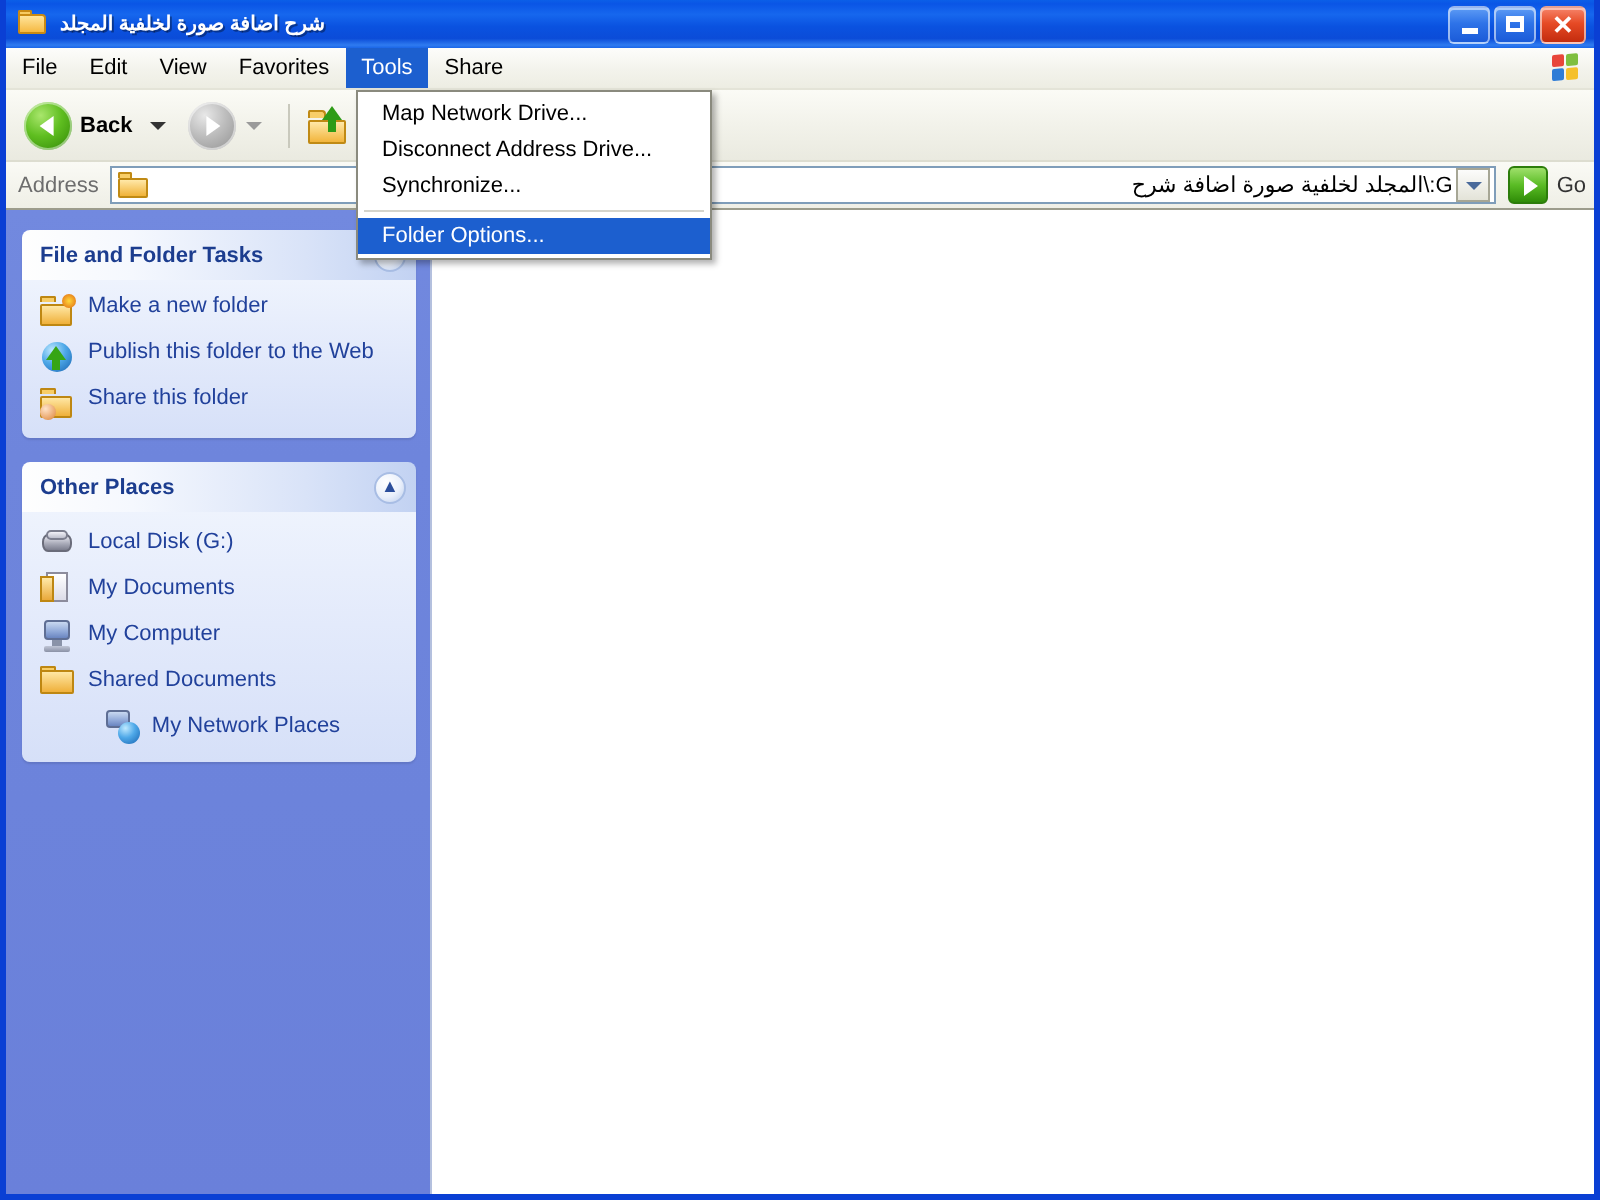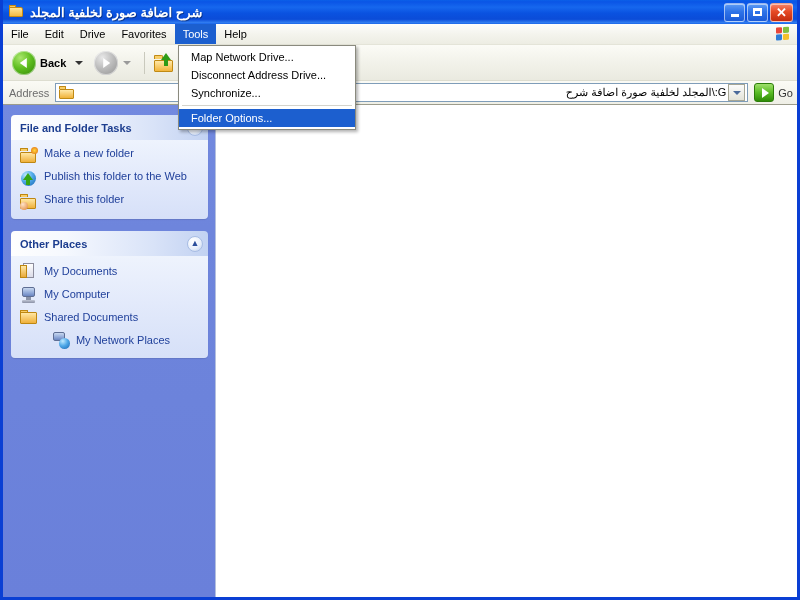--- a/index.html
+++ b/index.html
@@ -33,21 +33,21 @@
     position: absolute; left: 2px; top: 3px; width: 14px; height: 10px;
     background: linear-gradient(to bottom, #FFE49A, #F5B942);
     border: 1px solid #C98A14; border-radius: 1px 2px 1px 1px;
   }
   #titlebar .tb-icon .f2 {
     position: absolute; left: 2px; top: 1px; width: 7px; height: 3px;
     background: #F7CB63; border: 1px solid #C98A14; border-bottom: 0;
     border-radius: 1px 1px 0 0;
   }
   #title-text {
-    color: #fff; font-size: 13px; font-weight: bold;
+    color: #fff; font-size: 10px; font-weight: bold;
     margin-left: 5px; direction: rtl; white-space: nowrap;
     text-shadow: 1px 1px 0 rgba(0,0,0,.35);
     letter-spacing: .2px;
   }
   #win-buttons { margin-left: auto; display: flex; gap: 2px; align-items: center; padding-right: 2px; }
   .winbtn {
     width: 21px; height: 19px; border-radius: 3px;
     display: flex; align-items: center; justify-content: center;
     border: 1px solid rgba(255,255,255,.55);
     box-shadow: inset 0 1px 0 rgba(255,255,255,.5);
@@ -282,24 +282,24 @@
       </div>
       <div class="winbtn close">
         <span class="g-close">✕</span>
       </div>
     </div>
   </div>
 
   <div id="menubar">
     <div class="menu-item">File</div>
     <div class="menu-item">Edit</div>
-    <div class="menu-item">Drive</div>
+    <div class="menu-item">View</div>
     <div class="menu-item">Favorites</div>
     <div class="menu-item active">Tools</div>
-    <div class="menu-item">Help</div>
+    <div class="menu-item">Share</div>
     <div id="win-flag">
       <div class="flagbox">
           <i class="q1"></i>
           <i class="q2"></i>
           <i class="q3"></i>
           <i class="q4"></i>
         </div>
     </div>
   </div>
 
@@ -389,20 +389,27 @@
 
       <div class="panel">
         <div class="panel-head">
           <span class="ptitle">Other Places</span>
           <span class="chev">
             <span>▲</span>
           </span>
         </div>
         <div class="panel-body">
           <div class="place-row">
+            <span class="task-ico ic-disk">
+              <i class="d1"></i>
+                <i class="d2"></i>
+            </span>
+            <span class="task-label">Local Disk (G:)</span>
+          </div>
+          <div class="place-row">
             <span class="task-ico ic-docs">
               <i class="p1"></i>
                 <i class="p2"></i>
             </span>
             <span class="task-label">My Documents</span>
           </div>
           <div class="place-row">
             <span class="task-ico ic-computer">
               <i class="scr"></i>
                 <i class="std"></i>

